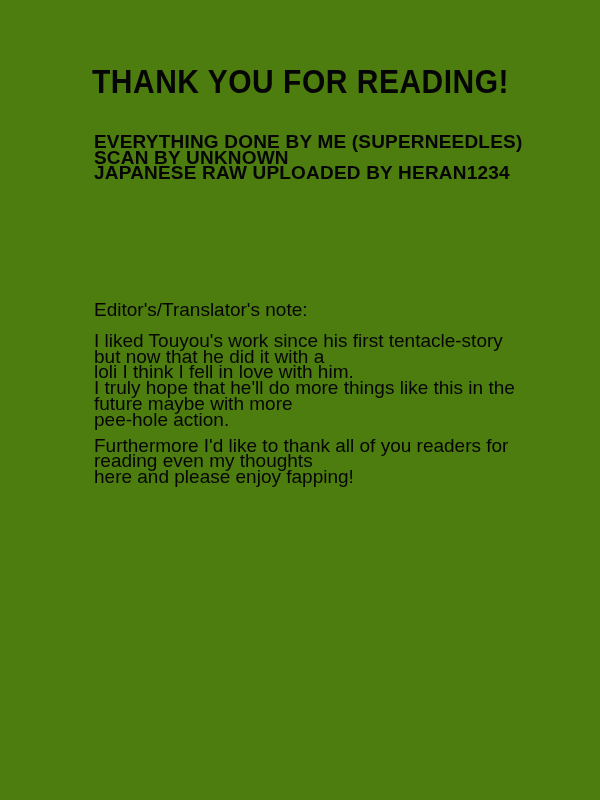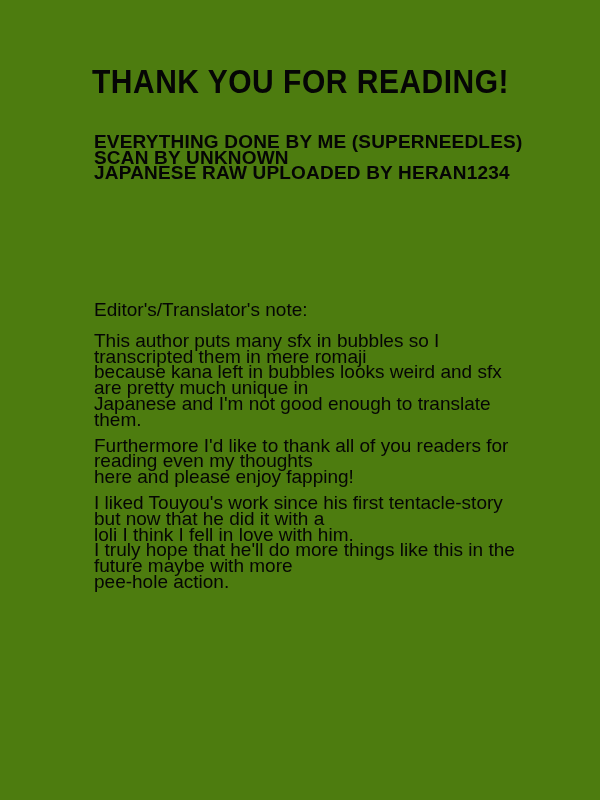--- a/index.html
+++ b/index.html
@@ -61,28 +61,25 @@
   <div class="comic headline">THANK YOU FOR READING!</div>
 
   <div class="comic credits">EVERYTHING DONE BY ME (SUPERNEEDLES)
 SCAN BY UNKNOWN
 JAPANESE RAW UPLOADED BY HERAN1234</div>
 
   <div class="note">
     <p class="note-heading">Editor's/Translator's note:</p>
 
 
-    <p class="note-para">This author puts many sfx in bubbles so I transcripted them in mere romaji
-because kana left in bubbles looks weird and sfx are pretty much unique in
-Japanese and I'm not good enough to translate them.</p>
 
-
-    <p class="note-para">Furthermore I'd like to thank all of you readers for reading even my thoughts
-here and please enjoy fapping!</p>
 
     <p class="note-para">I liked Touyou's work since his first tentacle-story but now that he did it with a
 loli I think I fell in love with him.
 I truly hope that he'll do more things like this in the future maybe with more
 pee-hole action.</p>
 
+    <p class="note-para">Furthermore I'd like to thank all of you readers for reading even my thoughts
+here and please enjoy fapping!</p>
+
   </div>
 
 </div>
 
 </body></html>

